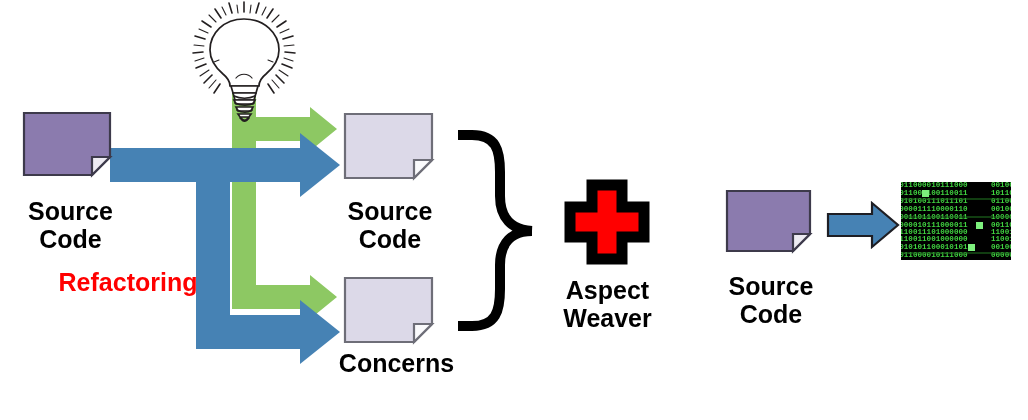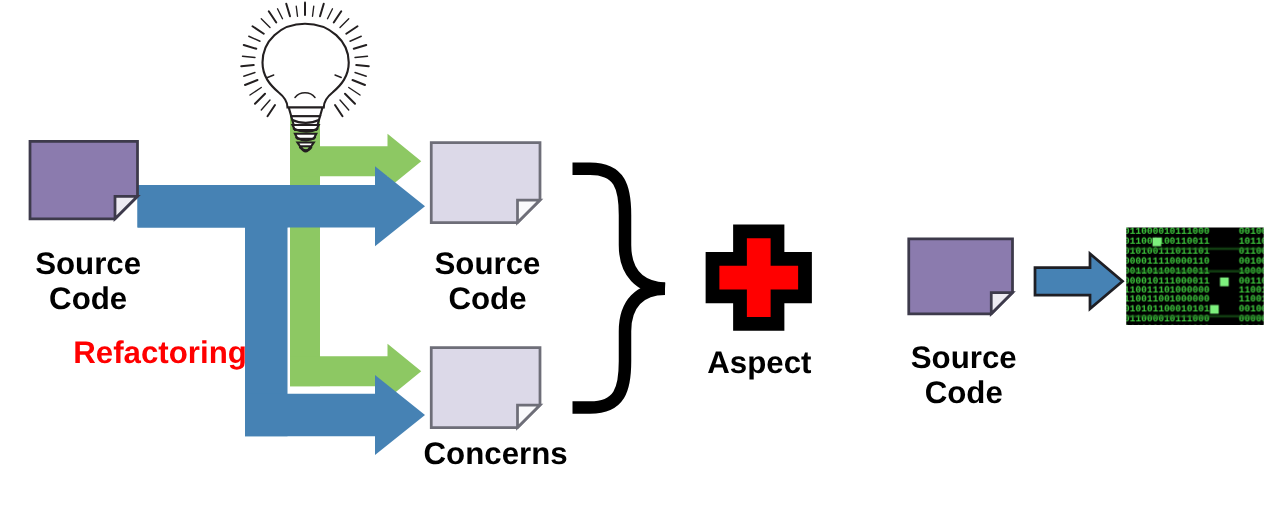--- a/index.html
+++ b/index.html
@@ -208,17 +208,17 @@
 
   <div class="lbl lbl-black" style="left:8px; top:197px; width:125px;"><span>Source</span><br><span>Code</span></div>
 
   <div class="lbl lbl-red red-1" style="left:28px; top:268px; width:200px;">Refactoring</div>
 
 
   <div class="lbl lbl-black" style="left:330px; top:197px; width:120px;"><span>Source</span><br><span>Code</span></div>
 
   <div class="lbl lbl-black" style="left:324px; top:349px; width:145px;">Concerns</div>
 
-  <div class="lbl lbl-black lbl-weaver" style="left:545px; top:276px; width:125px;"><span>Aspect</span><br></div>
+  <div class="lbl lbl-black lbl-weaver" style="left:545px; top:276px; width:125px;"><span>Aspect</span><br><span>Weaver</span></div>
 
   <div class="lbl lbl-black" style="left:711px; top:272px; width:120px;"><span>Source</span><br><span>Code</span></div>
 
 </div>
 
 </body></html>

